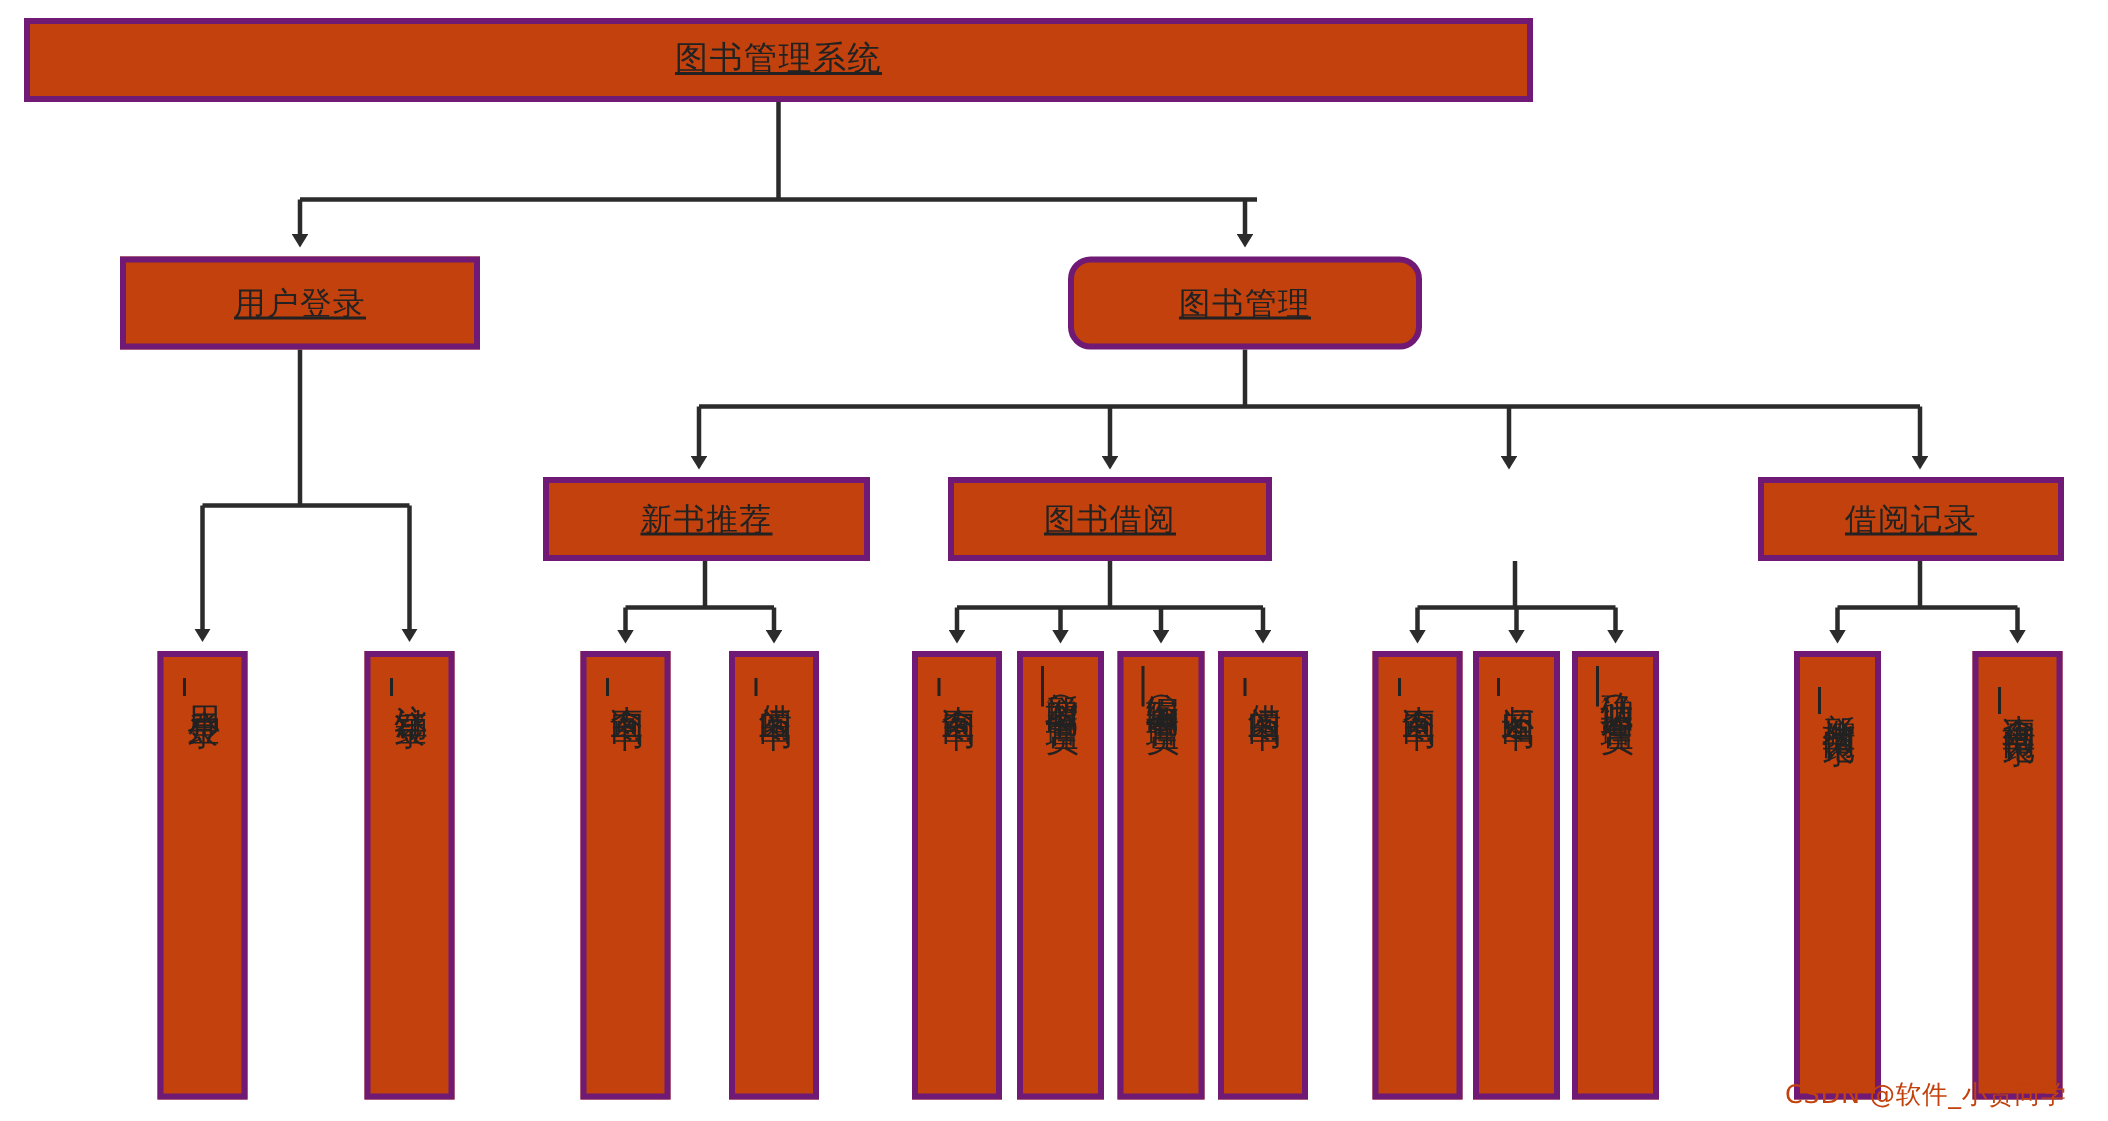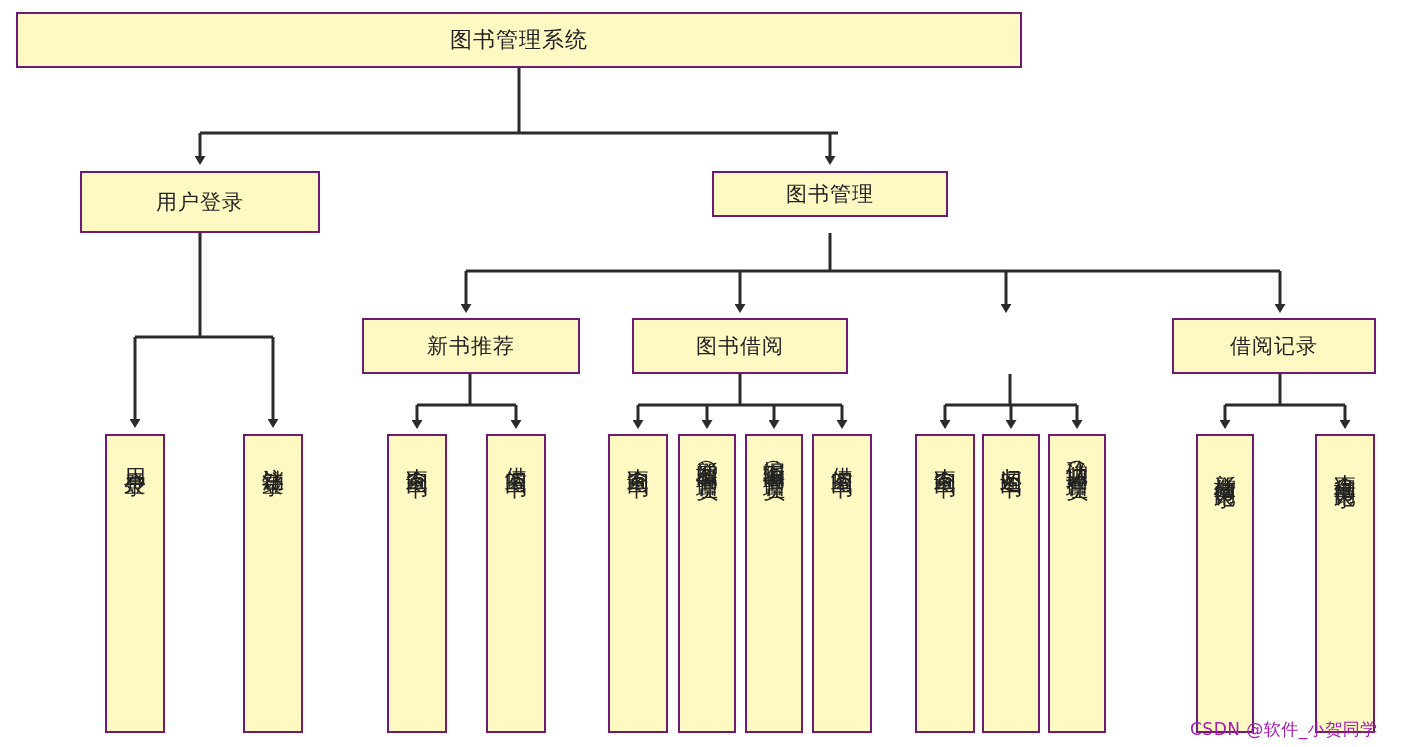--- a/index.html
+++ b/index.html
@@ -22,26 +22,27 @@
     position: absolute;
     left: 0;
     top: 0;
     width: 1405px;
     height: 747px;
     pointer-events: none;
   }
   .node {
     position: absolute;
     box-sizing: border-box;
-    background: #fef9c3;
-    border: 2px solid #701a75;
+    background: #c2410c;
+    border: 4px solid #701a75;
     display: flex;
     align-items: center;
     justify-content: center;
     color: #222222;
+    text-decoration: underline;
   }
   .node .label {
     display: block;
     text-align: center;
     line-height: 1.18;
     color: #222222;
     white-space: nowrap;
   }
   .node.horiz .label {
     font-size: 21px;
@@ -59,21 +60,21 @@
   .node.vert .label {
     writing-mode: vertical-rl;
     text-orientation: upright;
     font-size: 22px;
     letter-spacing: 3px;
     line-height: 1;
   }
   .watermark {
     position: absolute;
     font-size: 17px;
-    color: #a21caf;
+    color: #c2410c;
     white-space: nowrap;
     letter-spacing: 0.5px;
   }
 </style>
 </head>
 <body>
 
 <div id="canvas">
 
   <svg id="edges" viewBox="0 0 1405 747" xmlns="http://www.w3.org/2000/svg">
@@ -126,21 +127,21 @@
     </g>
   </svg>
 
   <div class="node root horiz" style="left:16px; top:12px; width:1006px; height:56px;">
     <span class="label">图书管理系统</span>
   </div>
 
   <div class="node horiz" style="left:80px; top:171px; width:240px; height:62px;">
     <span class="label">用户登录</span>
   </div>
-  <div class="node horiz" style="left:712px; top:171px; width:236px; height:46px;">
+  <div class="node horiz" style="left:712px; top:171px; width:236px; height:62px;border-radius:15px;">
     <span class="label">图书管理</span>
   </div>
 
   <div class="node horiz" style="left:362px; top:318px; width:218px; height:56px;">
     <span class="label">新书推荐</span>
   </div>
   <div class="node horiz" style="left:632px; top:318px; width:216px; height:56px;">
     <span class="label">图书借阅</span>
   </div>
   <div class="node horiz" style="left:1172px; top:318px; width:204px; height:56px;">

